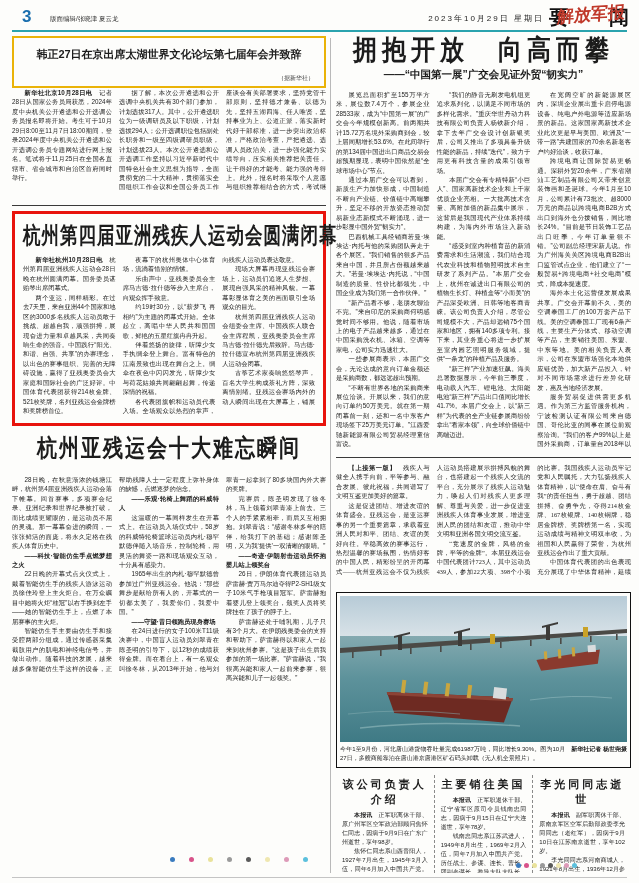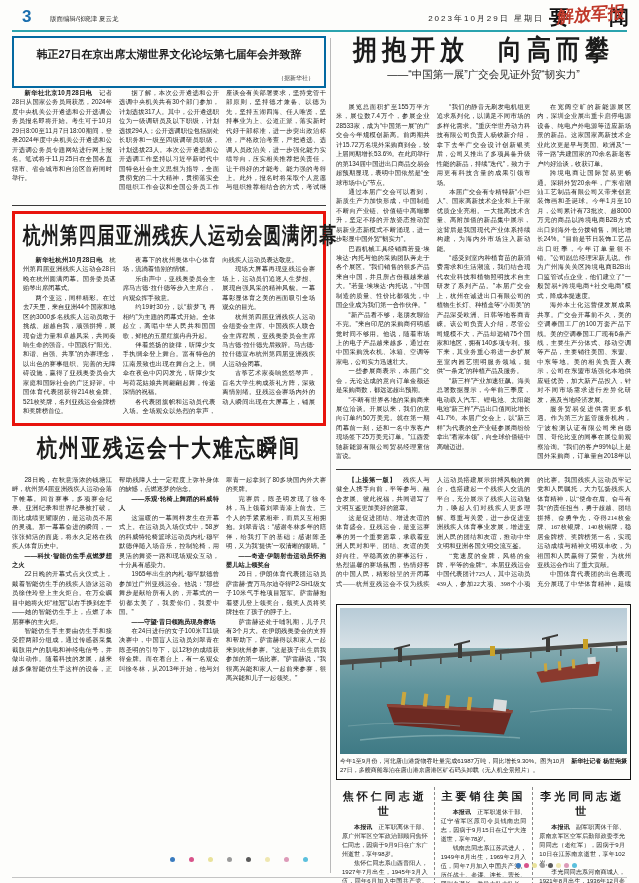--- a/index.html
+++ b/index.html
@@ -18,38 +18,38 @@
   .col-divider{position:absolute;left:330px;top:38px;bottom:10px;width:1px;background:#b9b9b9;}
   .bottom-rule{position:absolute;left:12px;right:12px;top:877px;height:1px;background:#c4c4c4;}
   
   .body3{column-count:3;column-gap:7px;text-align:justify;font-size:6.3px;line-height:1.5;
          overflow:hidden;}
   .body3 p{margin:0;text-indent:2em;}
   .body3 p.subhead{font-weight:bold;}
   .rule-dark{height:1px;background:#3a3a3a;margin:5px 0;}
   
   .left{position:absolute;left:12px;top:36px;width:314px;}
-  .brief-box{border:2px solid #0369a1;height:42px;padding:3px 8px;position:relative;}
+  .brief-box{border:2px solid #eab308;height:42px;padding:3px 8px;position:relative;}
   .brief-title{font-size:11px;font-weight:bold;text-align:center;margin-top:6px;}
   .brief-src{position:absolute;right:10px;bottom:3px;font-size:6px;color:#333;}
   .h-selection{margin:12px 0 6px;text-align:center;font-size:12px;}
   .h-selection span{display:inline-block;transform:scaleY(1.55);font-weight:bold;white-space:nowrap;}
   .selection-body{height:112px;}
   .red-box{border:3px solid #e8130c;margin-top:5px;padding:5px 8px 6px;}
   .h-closing{margin:4px 0 8px;font-size:17.5px;}
   .h-closing span{display:inline-block;transform:scaleY(1.3);font-weight:bold;letter-spacing:1px;white-space:nowrap;}
   .closing-body{height:162px;}
   .h-moments{margin:9px 0 13px;text-align:center;font-size:20px;}
   .h-moments span{display:inline-block;transform:scaleY(1.2);font-weight:bold;letter-spacing:2px;white-space:nowrap;}
   .moments-body{height:214px;}
   
   .right{position:absolute;left:336px;top:30px;width:295px;}
   .h-trade{margin:4px 0 2px;text-align:center;font-size:24px;}
   .h-trade span{display:inline-block;transform:scaleY(1.15);font-weight:bold;letter-spacing:5px;white-space:nowrap;}
-  .h-trade-sub{text-align:center;font-size:10.5px;font-weight:normal;margin-bottom:20px;}
+  .h-trade-sub{text-align:center;font-size:10.5px;font-weight:bold;margin-bottom:8px;}
   .trade-body{height:362px;}
   .kai-body{height:122px;font-family:"Liberation Serif","DejaVu Serif",serif;color:#242424;}
   .kai-body b{font-weight:bold;}
   .photo-box{margin:7px 0 0;border:1px solid #111;padding:3px;}
   .photo-box svg{display:block;width:287px;height:146px;}
   .photo-cap{font-size:6px;line-height:1.55;text-align:justify;margin-top:3px;}
   .photo-cap .credit{float:right;font-weight:bold;margin-left:6px;}
   
   .obits{display:flex;margin-top:7px;height:98px;}
   .obit{flex:1;padding:0 6px;overflow:hidden;}
@@ -220,21 +220,21 @@
         <path d="M8 118 Q 60 112 120 118" stroke="#87b0b4" stroke-width="1" fill="none" opacity="0.5"></path>
       </svg>
       <figcaption class="photo-cap">
         <span class="credit">新华社记者 杨世尧摄</span>
         <span>今年1至9月份，河北唐山港货物吞吐量完成61987万吨，同比增长9.30%。图为10月27日，多艘商船靠泊在唐山港京唐港区矿石码头卸载（无人机全景照片）。</span>
       </figcaption>
     </figure>
 
     <div class="obits">
       <div class="obit">
-        <h3>焦怀仁同志逝世</h3>
+        <h3>该公司负责人介绍</h3>
         <div class="obit-body">
             <p><b>本报讯　</b>正军职离休干部、原广州军区空军政治部顾问焦怀仁同志，因病于9月9日在广东广州逝世，享年98岁。</p>
             <p>焦怀仁同志系山西晋阳人，1927年7月出生，1945年3月入伍，同年6月加入中国共产党。历任学员、分队长、干事、科长、副处长、处长、师副政委、组织部长、师政委、广州军区空军政治部副主任等职。</p>
           </div>
       </div>
       <div class="obit">
         <h3>主要销往美国</h3>
         <div class="obit-body">
             <p><b>本报讯　</b>正军职退休干部、辽宁省军区原司令员钱南忠同志，因病于9月15日在辽宁大连逝世，享年78岁。</p>
             <p>钱南忠同志系江苏武进人，1949年8月出生，1969年2月入伍，同年7月加入中国共产党。历任战士、参谋、连长、营长、团副参谋长、教导大队大队长、副参谋长、旅长、外长山要塞区司令员、辽宁省军区参谋长等职。</p>

